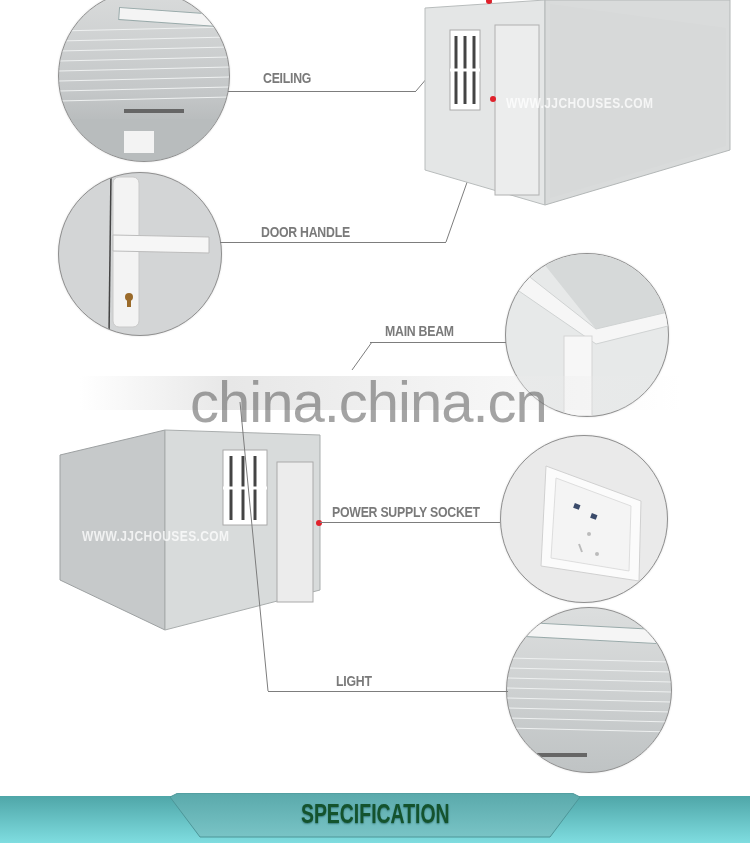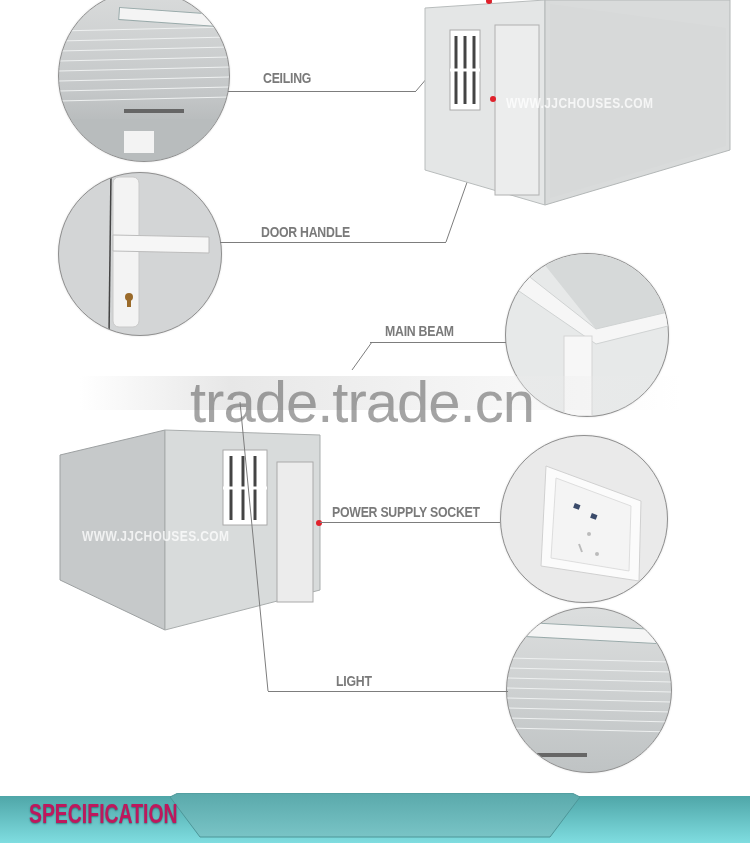--- a/index.html
+++ b/index.html
@@ -7,21 +7,21 @@
   .abs{position:absolute;}
   .circle{position:absolute;border-radius:50%;overflow:hidden;border:1px solid #8f8f8f;box-shadow:0 0 2px rgba(0,0,0,0.15);}
   .label{position:absolute;font-family:"Liberation Sans",sans-serif;font-weight:bold;color:#7a7a7a;font-size:15px;letter-spacing:-0.3px;transform:scaleX(0.82);transform-origin:left center;white-space:nowrap;}
   .hline{position:absolute;height:1px;background:#7d7d7d;}
   .dot{position:absolute;width:6px;height:6px;border-radius:50%;background:#e0212b;}
   svg{display:block;}
   .wm{position:absolute;font-family:"Liberation Sans",sans-serif;font-weight:bold;color:rgba(255,255,255,0.75);font-size:15px;transform:scaleX(0.8);transform-origin:left center;white-space:nowrap;letter-spacing:0.5px;}
   .trade{position:absolute;left:190px;top:368px;font-family:"Liberation Sans",sans-serif;font-size:58px;color:rgba(90,90,90,0.55);letter-spacing:-1px;white-space:nowrap;}
   .footer{position:absolute;left:0;top:796px;width:750px;height:47px;background:linear-gradient(#4fa6a8,#7fdde0);}
   .ribbon{position:absolute;left:170px;top:793px;width:410px;height:46px;}
-  .spec{position:absolute;left:0;top:796px;width:750px;text-align:left;font-family:"Liberation Sans",sans-serif;font-weight:bold;font-size:27px;color:#be185d;line-height:36px;text-shadow:0 1px 2px rgba(0,60,60,0.5);}
+  .spec{position:absolute;left:0;top:796px;width:750px;text-align:center;font-family:"Liberation Sans",sans-serif;font-weight:bold;font-size:27px;color:#14532d;line-height:36px;text-shadow:0 1px 2px rgba(0,60,60,0.5);}
   .spec span{display:inline-block;transform:scaleX(0.72);}
 </style>
 </head>
 <body>
 
 <div class="circle" style="left:58px;top:-10px;width:170px;height:170px;background:linear-gradient(#d9dbdb,#c4c7c8 60%,#a9adae);">
   <svg width="170" height="170">
     <g stroke="#eef0f0" stroke-width="1.2">
       <line x1="0" y1="40" x2="170" y2="36"></line>
         <line x1="0" y1="50" x2="170" y2="46"></line>
@@ -102,21 +102,21 @@
         <line x1="200" y1="56" x2="200" y2="120"></line>
       </g>
     <line x1="168" y1="88" x2="212" y2="88" stroke="#fff" stroke-width="3"></line>
     <rect x="222" y="62" width="36" height="140" fill="#ececec" stroke="#aaa"></rect>
   </svg>
 </div>
 <div class="wm" style="left:82px;top:527px;">WWW.JJCHOUSES.COM</div>
 <div class="dot" style="left:316px;top:520px;"></div>
 
 <div class="abs" style="left:80px;top:376px;width:600px;height:34px;background:linear-gradient(90deg,rgba(215,215,215,0) 0%,rgba(215,215,215,0.6) 25%,rgba(235,235,235,0.6) 60%,rgba(235,235,235,0) 100%);"></div>
-<div class="trade">trade.trade.cn</div>
+<div class="trade">china.china.cn</div>
 
 <div class="circle" style="left:500px;top:435px;width:166px;height:166px;background:#eaeaea;">
   <svg width="166" height="166">
     <polygon points="45,30 140,65 138,145 40,130" fill="#fbfbfb" stroke="#d0d0d0"></polygon>
     <polygon points="55,42 130,70 128,135 50,122" fill="#f4f4f4" stroke="#dddddd"></polygon>
     <rect x="73" y="68" width="6" height="5" fill="#3a4a6a" transform="rotate(20 76 70)"></rect>
     <rect x="90" y="78" width="6" height="5" fill="#3a4a6a" transform="rotate(20 93 80)"></rect>
     <circle cx="88" cy="98" r="2" fill="#bbb"></circle>
     <line x1="78" y1="108" x2="81" y2="116" stroke="#bbb" stroke-width="2"></line>
     <circle cx="96" cy="118" r="2" fill="#bbb"></circle>

